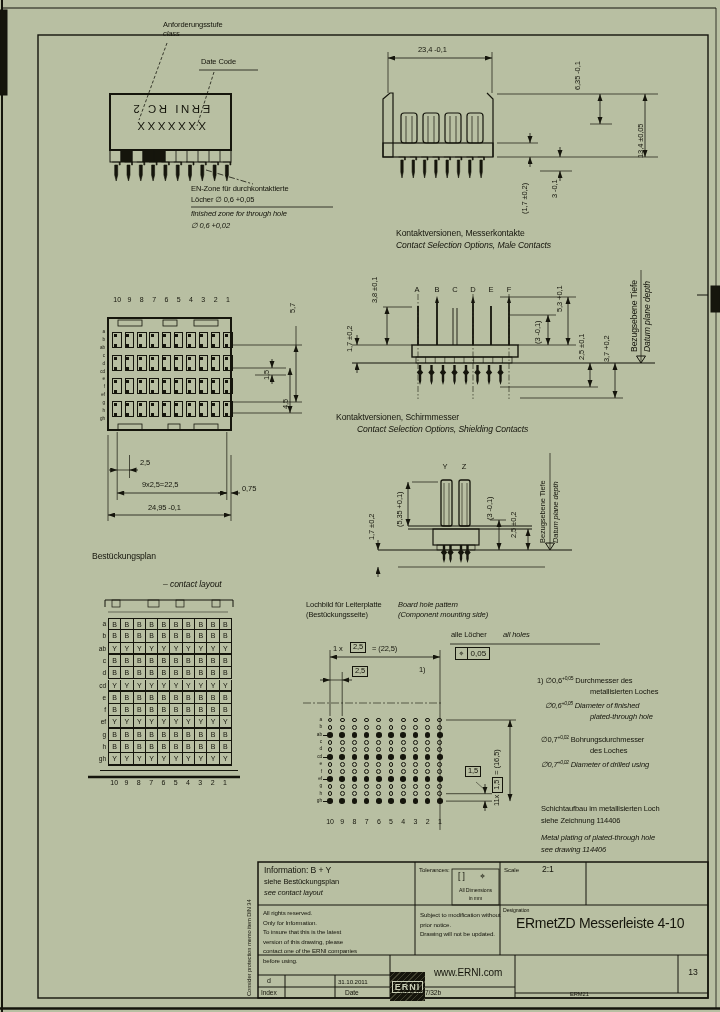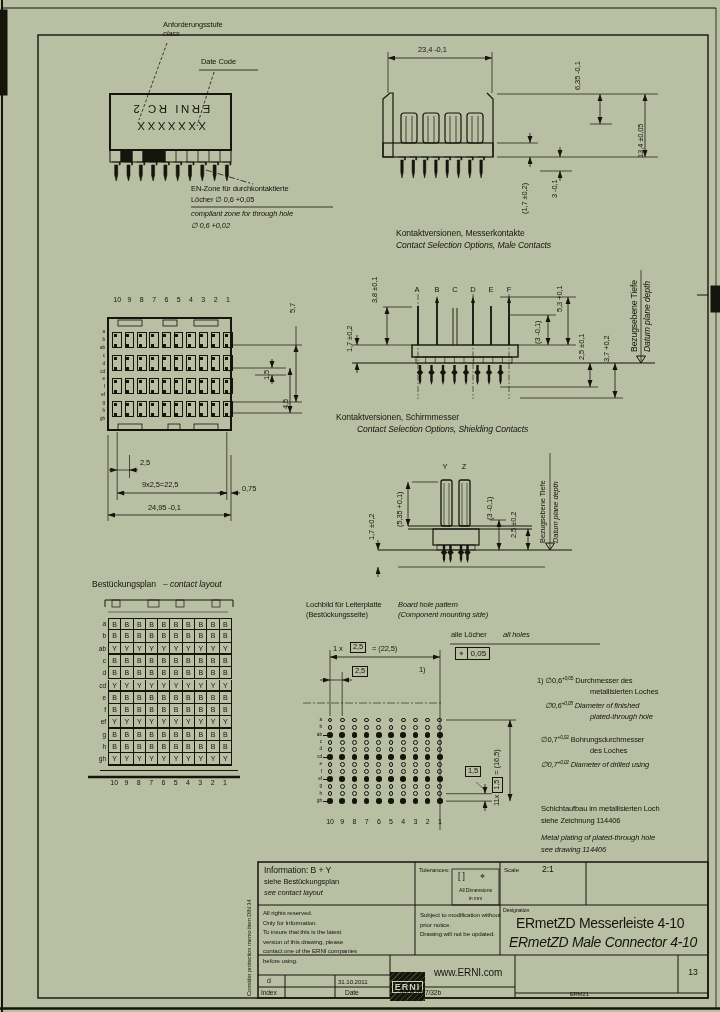--- a/index.html
+++ b/index.html
@@ -239,21 +239,21 @@
 
 <div class="t" style="left:163px;top:21px">Anforderungsstufe</div>
 <div class="t it" style="left:163px;top:30px">class</div>
 <div class="t" style="left:201px;top:58px">Date Code</div>
 <div class="t r180" style="left:112px;top:99px;width:117px">
   <div class="mark">XXXXXXX</div>
   <div class="mark">ERNI  RC  2</div>
 </div>
 <div class="t" style="left:191px;top:185px">EN-Zone für durchkontaktierte</div>
 <div class="t" style="left:191px;top:196px">Löcher  ∅ 0,6 +0,05</div>
-<div class="t it" style="left:191px;top:210px">compliant zone for through hole</div>
+<div class="t it" style="left:191px;top:210px">finished zone for through hole</div>
 <div class="t it" style="left:191px;top:222px">∅ 0,6 +0,02</div>
 
 <div class="t" style="left:418px;top:46px">23,4 -0,1</div>
 <div class="t v" style="left:574px;top:90px">6,35 -0,1</div>
 <div class="t v" style="left:637px;top:158px">13,4 ±0,05</div>
 <div class="t v" style="left:521px;top:214px">(1,7 ±0,2)</div>
 <div class="t v" style="left:551px;top:198px">3 -0,1</div>
 <div class="t s8" style="left:396px;top:229px">Kontaktversionen, Messerkontakte</div>
 <div class="t s8 it" style="left:396px;top:241px">Contact Selection Options, Male Contacts</div>
 
@@ -284,21 +284,21 @@
 <div class="t v it" style="left:552px;top:543px">Datum plane depth</div>
 
 <div class="t v" style="left:289px;top:313px">5,7</div>
 <div class="t v" style="left:263px;top:380px">1,5</div>
 <div class="t v" style="left:282px;top:409px">4,5</div>
 <div class="t" style="left:140px;top:459px">2,5</div>
 <div class="t" style="left:142px;top:481px">9x2,5=22,5</div>
 <div class="t" style="left:242px;top:485px">0,75</div>
 <div class="t" style="left:148px;top:504px">24,95 -0,1</div>
 
-<div class="t s8" style="left:92px;top:580px">Bestückungsplan</div>
+<div class="t s8" style="left:92px;top:552px">Bestückungsplan</div>
 <div class="t s8 it" style="left:163px;top:580px">– contact layout</div>
 
 <div class="t" style="left:306px;top:601px">Lochbild für Leiterplatte</div>
 <div class="t" style="left:306px;top:611px">(Bestückungsseite)</div>
 <div class="t it" style="left:398px;top:601px">Board hole pattern</div>
 <div class="t it" style="left:398px;top:611px">(Component mounting side)</div>
 <div class="t" style="left:333px;top:645px">1 x</div>
 <div class="t box" style="left:350px;top:642px">2,5</div>
 <div class="t" style="left:372px;top:645px">= (22,5)</div>
 <div class="t box" style="left:352px;top:666px">2,5</div>
@@ -343,21 +343,20 @@
 <div class="t s6" style="left:263px;top:918.5px">Only for Information.</div>
 <div class="t s6" style="left:263px;top:928px">To insure that this is the latest</div>
 <div class="t s6" style="left:263px;top:937.5px">version of this drawing, please</div>
 <div class="t s6" style="left:263px;top:947px">contact one of the ERNI companies</div>
 <div class="t s6" style="left:263px;top:956.5px">before using.</div>
 <div class="t s6" style="left:420px;top:911px">Subject to modification without</div>
 <div class="t s6" style="left:420px;top:920.5px">prior notice.</div>
 <div class="t s6" style="left:420px;top:930px">Drawing will not be updated.</div>
 <div class="t s5" style="left:503px;top:908px">Designation</div>
 <div class="t" style="left:516px;top:915px;font-size:14px;letter-spacing:-0.3px">ERmetZD Messerleiste 4-10</div>
-<div class="t it" style="left:509px;top:934px;font-size:14px;letter-spacing:-0.3px">ERmetZD Male Connector 4-10</div>
 <div class="logo">
       <span>ERNI</span>
     </div>
 <div class="t" style="left:434px;top:967px;font-size:10px">www.ERNI.com</div>
 <div class="t s8 ctr" style="left:678px;top:968px;width:30px">13</div>
 <div class="t s55" style="left:570px;top:991px">ERM21</div>
 <div class="t s7" style="left:267px;top:977px">d</div>
 <div class="t s6" style="left:338px;top:977.5px">31.10.2011</div>
 <div class="t s65" style="left:261px;top:988.5px">Index</div>
 <div class="t s65" style="left:345px;top:988.5px">Date</div>

